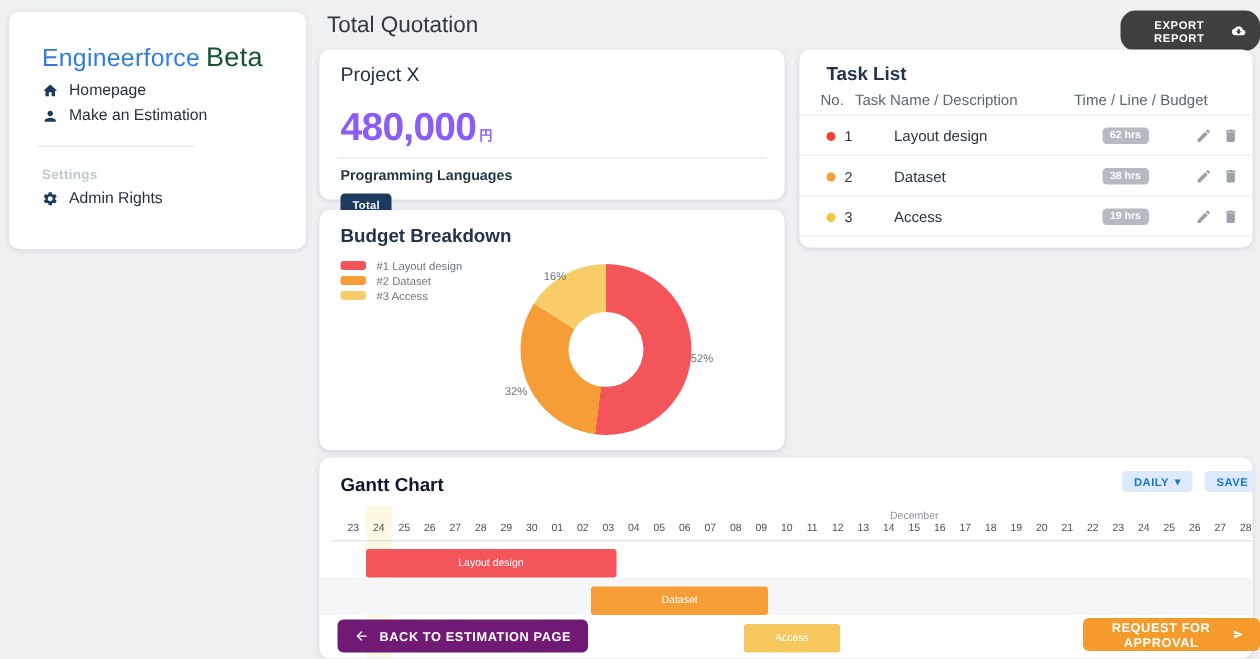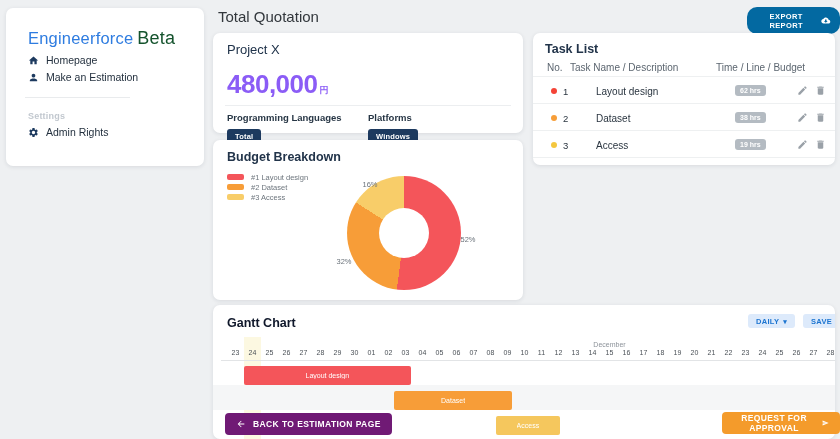--- a/index.html
+++ b/index.html
@@ -15,21 +15,21 @@
   .brand .beta { font-size:18px; font-weight:400; color:#14532d; margin-left:4px; }
   .side-section-label { margin-top:13px; font-size:9px; font-weight:700; color:#c2c8cf; letter-spacing:.2px; }
   .side-item { display:flex; align-items:center; gap:7px; margin-top:5px; cursor:pointer; }
   .side-item svg { width:11px; height:11px; fill:#1d3a5f; flex:0 0 auto; }
   .side-item .lbl { font-size:10.5px; font-weight:500; color:#24313f; }
   .side-divider { width:105px; height:1px; background:#e9ebed; margin:14px 0 0 -3px; }
 
   
   #page-title { position:absolute; left:218px; top:8px; font-size:15px; font-weight:500; color:#32373c; }
   #export-btn { position:absolute; left:747px; top:7px; height:27px; padding:0 9px; border:none;
-    background:#0369a1; color:#fff; font-family:inherit; font-size:7.5px; font-weight:700; letter-spacing:.4px;
+    background:#404040; color:#fff; font-family:inherit; font-size:7.5px; font-weight:700; letter-spacing:.4px;
     border-radius:10px; display:flex; align-items:center; gap:5px; cursor:pointer; }
   #export-btn svg { width:11px; height:9px; fill:#fff; }
 
   
   #project-card { left:213px; top:33px; width:310px; height:100px; padding:9px 14px; }
   #project-name { font-size:13px; font-weight:500; color:#20334a; }
   #project-total { margin-top:12px; font-size:26px; font-weight:700; color:#8b5cf6; letter-spacing:-.5px; }
   #project-total .yen { font-size:9px; font-weight:700; margin-left:2px; vertical-align:baseline; }
   #project-divider { height:1px; background:#eceef0; margin:5px -2px 6px -2px; }
   .proj-cols { display:flex; }
@@ -47,21 +47,21 @@
   .legend-label { font-size:7.5px; color:#6d757d; white-space:nowrap; }
   #budget-donut { position:absolute; left:134px; top:36px; width:114px; height:114px; border-radius:50%; }
   #budget-donut .hole { position:absolute; left:32px; top:32px; width:50px; height:50px; border-radius:50%; background:#fff; }
   .pct { position:absolute; transform:translate(-50%,-50%); font-size:7.5px; color:#6b737b; }
   .pct-0 { left:255px; top:99px; }
   .pct-1 { left:131px; top:121px; }
   .pct-2 { left:157px; top:44px; }
 
   
   #task-card { left:533px; top:33px; width:302px; height:132px; padding:9px 0 0 0; }
-  #task-title { font-size:12.5px; font-weight:700; color:#22344a; padding-left:12px; }
+  #task-title { font-size:12.5px; font-weight:700; color:#22344a; padding-left:18px; }
   .task-header { position:relative; height:20px; }
   .task-header span { position:absolute; top:6px; font-size:10px; color:#5c6670; }
   .th-no { left:14px; }
   .th-name { left:37px; }
   .th-time { left:183px; }
   #task-rows { border-top:1px solid #eef0f1; }
   .task-row { position:relative; height:27px; border-bottom:1px solid #eef0f1; }
   .task-dot { position:absolute; left:18px; top:11px; width:6px; height:6px; border-radius:50%; }
   .task-no { position:absolute; left:30px; top:9px; font-size:9.5px; color:#2a3540; }
   .task-name { position:absolute; left:63px; top:9px; font-size:10px; color:#2a3540; }
@@ -139,24 +139,20 @@
   </button>
 
   <div id="project-card" class="card">
     <div id="project-name">Project X</div>
     <div id="project-total"><span>480,000</span><span class="yen">円</span></div>
     <div id="project-divider"></div>
     <div class="proj-cols">
       <div class="proj-col">
         <div class="proj-label">Programming Languages</div>
         <span class="tag-badge">Total</span>
-      </div>
-      <div class="proj-col">
-        <div class="proj-label">Platforms</div>
-        <span class="tag-badge">Windows</span>
       </div>
     </div>
   </div>
 
   <div id="budget-card" class="card">
     <div id="budget-title">Budget Breakdown</div>
     <div id="budget-legend">
   <div class="legend-row">
     <span class="legend-swatch" style="background: rgb(244, 85, 90);"></span>
     <span class="legend-label">#1 Layout design</span>

